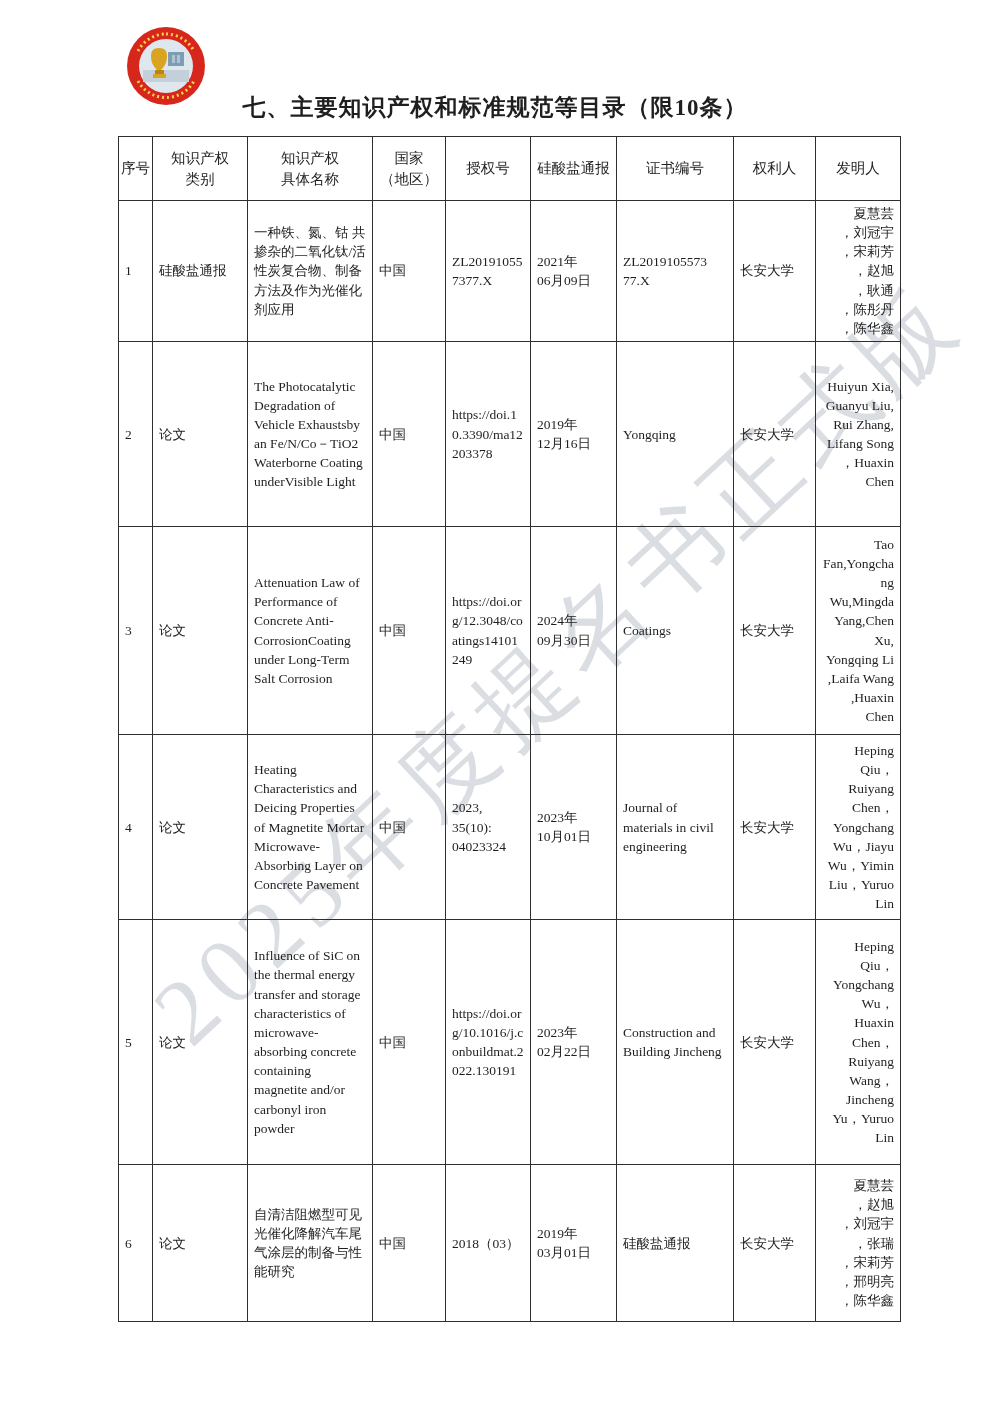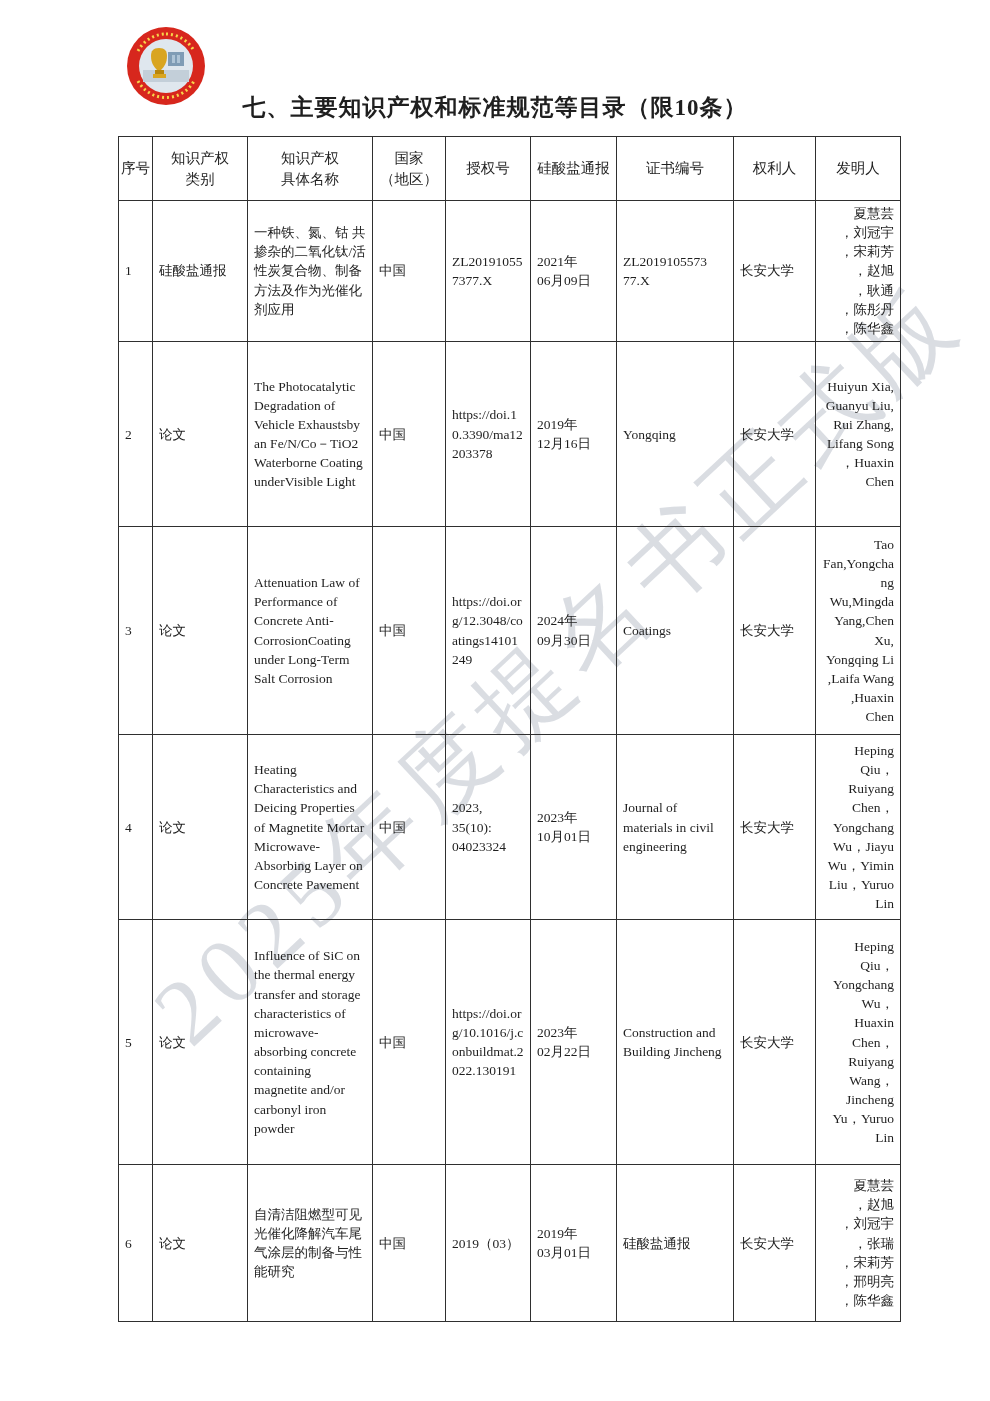--- a/index.html
+++ b/index.html
@@ -188,21 +188,21 @@
         <td>Construction and Building Jincheng</td>
         <td>长安大学</td>
         <td class="c-inv">Heping Qiu，Yongchang Wu，Huaxin Chen，Ruiyang Wang，Jincheng Yu，Yuruo Lin</td>
       </tr>
 
       <tr class="r6">
         <td class="c-no">6</td>
         <td>论文</td>
         <td>自清洁阻燃型可见光催化降解汽车尾气涂层的制备与性能研究</td>
         <td>中国</td>
-        <td class="c-auth">2019（03）</td>
+        <td class="c-auth">2018（03）</td>
         <td>2019年
 03月01日</td>
         <td>硅酸盐通报</td>
         <td>长安大学</td>
         <td class="c-inv">夏慧芸
 ，赵旭
 ，刘冠宇
 ，张瑞
 ，宋莉芳
 ，邢明亮

